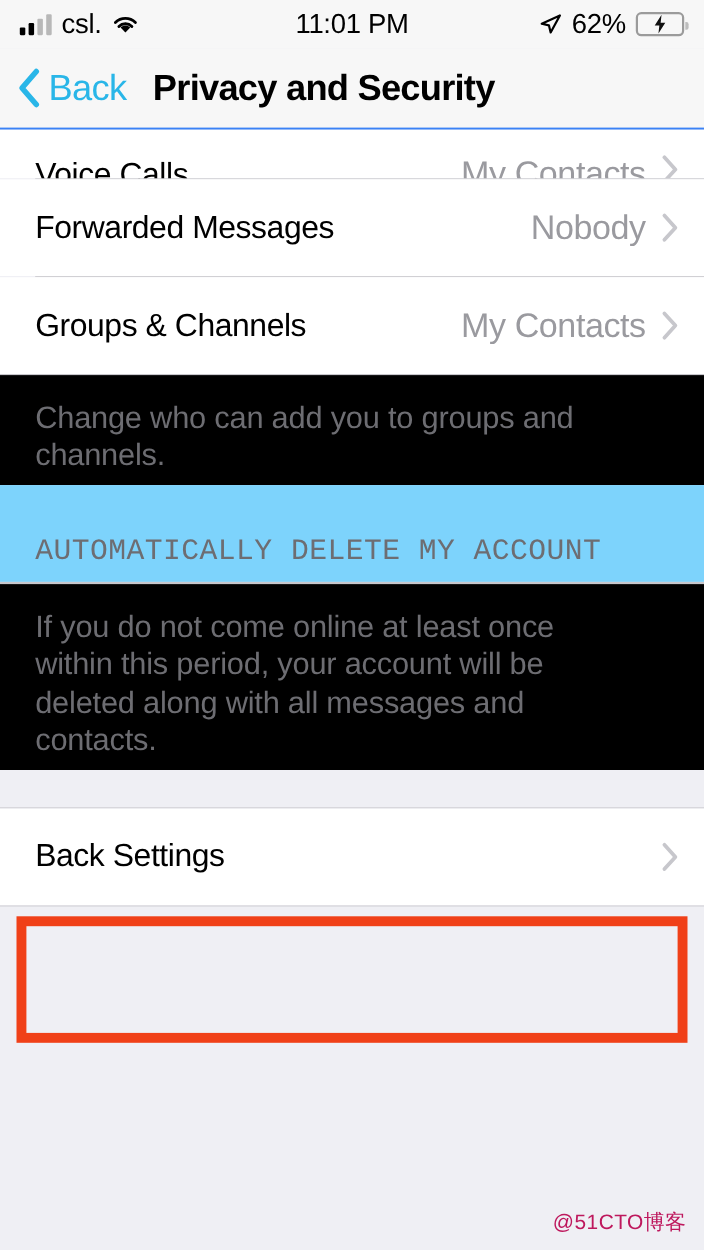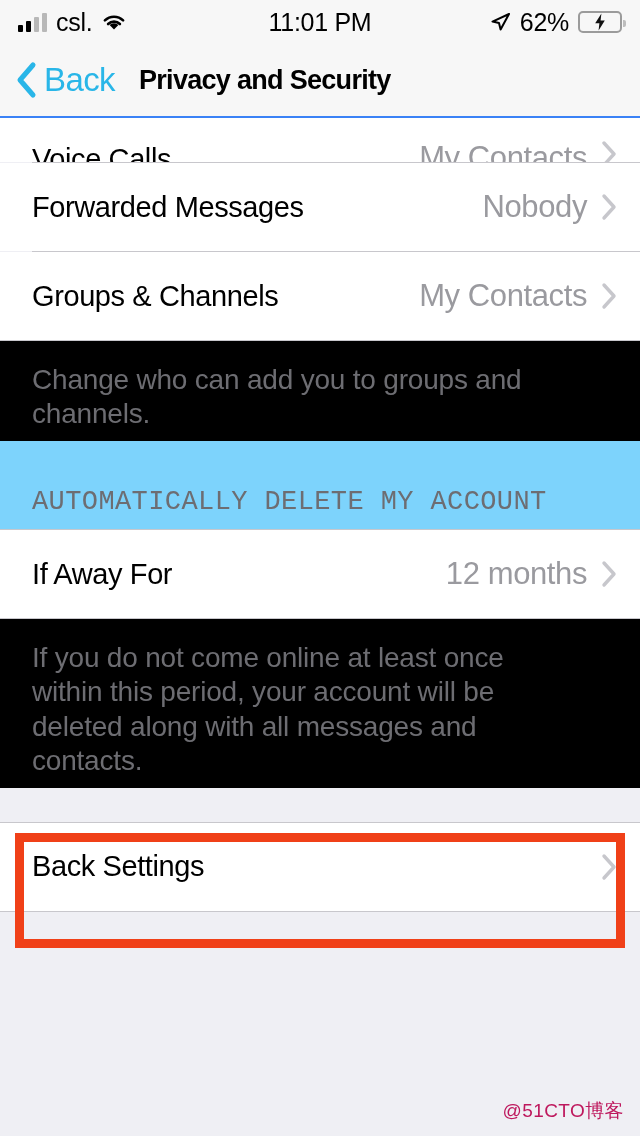--- a/index.html
+++ b/index.html
@@ -137,21 +137,21 @@
     width: 24px;
     height: 38px;
     display: block;
   }
   .back-label {
     font-size: 33px;
     color: #29b6e8;
     letter-spacing: -0.6px;
   }
   .nav-title {
-    font-size: 27px;
+    font-size: 33px;
     font-weight: 700;
     color: #000;
     letter-spacing: -0.7px;
     margin-left: 24px;
   }
 
   
   .content {
     position: relative;
     background: #efeff4;
@@ -343,47 +343,38 @@
           </svg>
       </span>
     </div>
     <div class="sep-full"></div>
 
     <div class="footnote">Change who can add you to groups and channels.</div>
 
     <div class="group-header">AUTOMATICALLY DELETE MY ACCOUNT</div>
     <div class="sep-full"></div>
 
+    <div class="sep-full"></div>
+
+    <div class="footnote">If you do not come online at least once within this period, your account will be deleted along with all messages and contacts.</div>
+
+    <div class="gap" style="height:34px"></div>
+    <div class="sep-full"></div>
+
     <div class="row row-std">
-      <span class="row-title">If Away For</span>
-      <span class="row-value">12 months</span>
+      <span class="row-title">Back Settings</span>
+      <span class="row-value"></span>
       <span>
         <svg class="chev" viewBox="0 0 17 28">
             <path d="M3 3 L13 14 L3 25" fill="none" stroke="#c7c7cc" stroke-width="3.4" stroke-linecap="round" stroke-linejoin="round"></path>
           </svg>
       </span>
     </div>
     <div class="sep-full"></div>
 
-    <div class="footnote">If you do not come online at least once within this period, your account will be deleted along with all messages and contacts.</div>
-
-    <div class="gap" style="height:34px"></div>
-    <div class="sep-full"></div>
-
-    <div class="row row-std">
-      <span class="row-title">Back Settings</span>
-      <span class="row-value"></span>
-      <span>
-        <svg class="chev" viewBox="0 0 17 28">
-            <path d="M3 3 L13 14 L3 25" fill="none" stroke="#c7c7cc" stroke-width="3.4" stroke-linecap="round" stroke-linejoin="round"></path>
-          </svg>
-      </span>
-    </div>
-    <div class="sep-full"></div>
-
 
   </div>
 
   <div class="highlight-box"></div>
 
   <div class="watermark">@51CTO博客</div>
 
 </div>
 
 </body></html>

